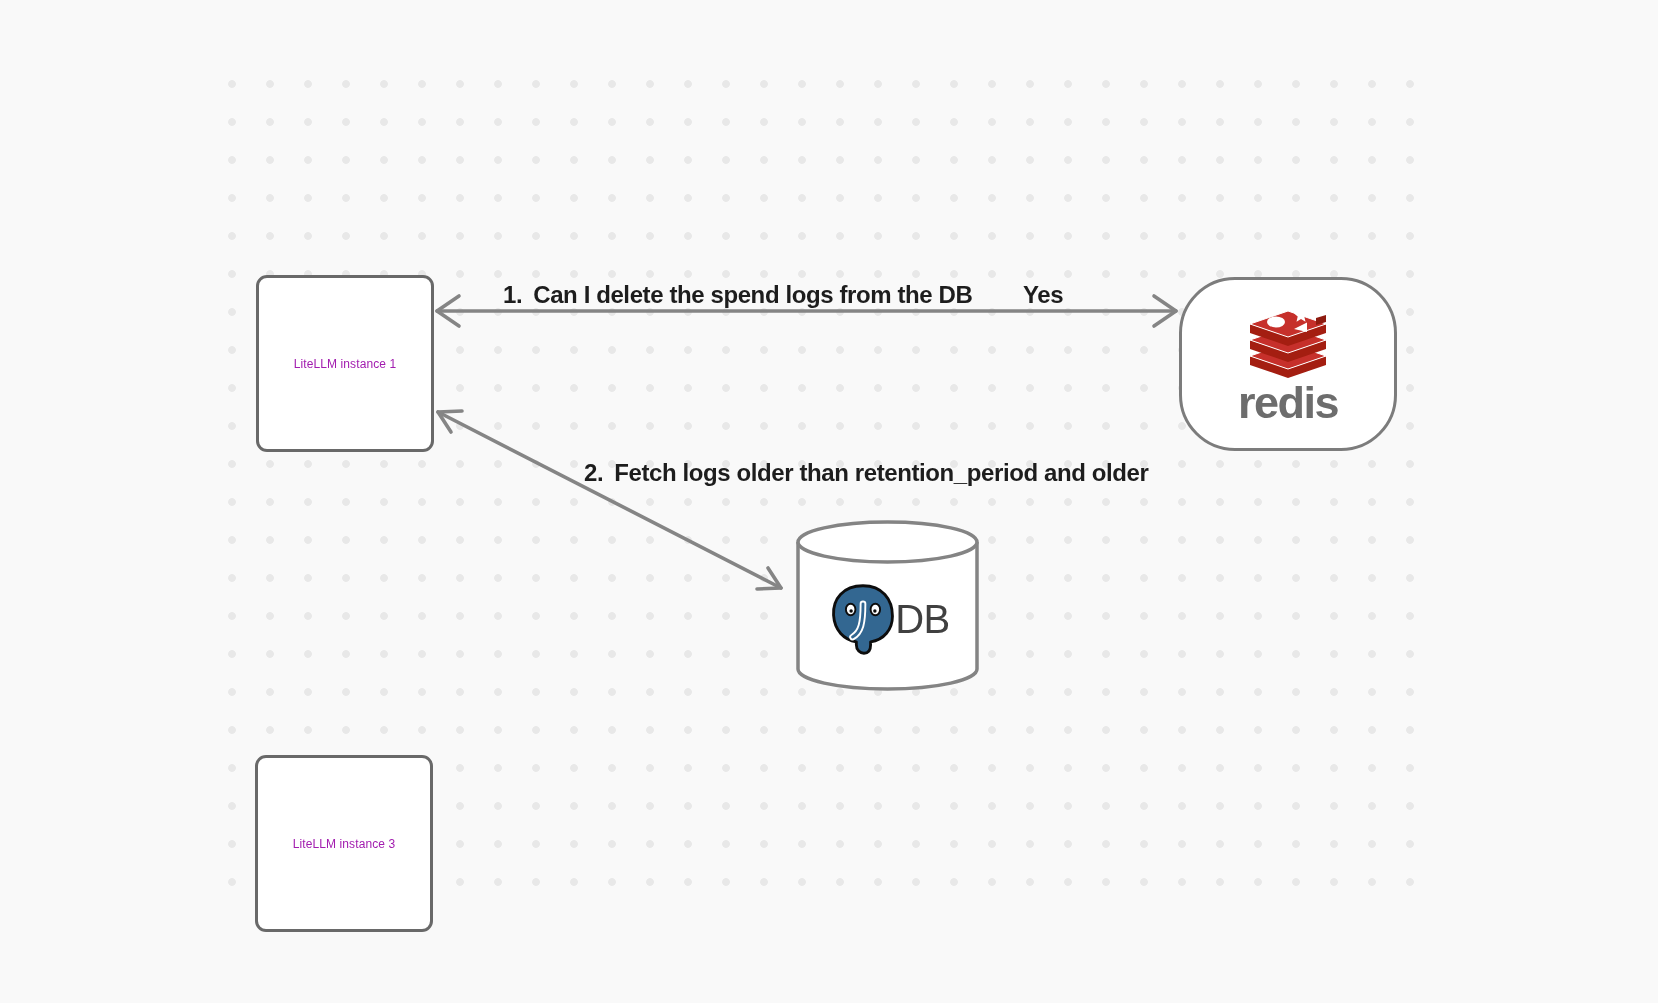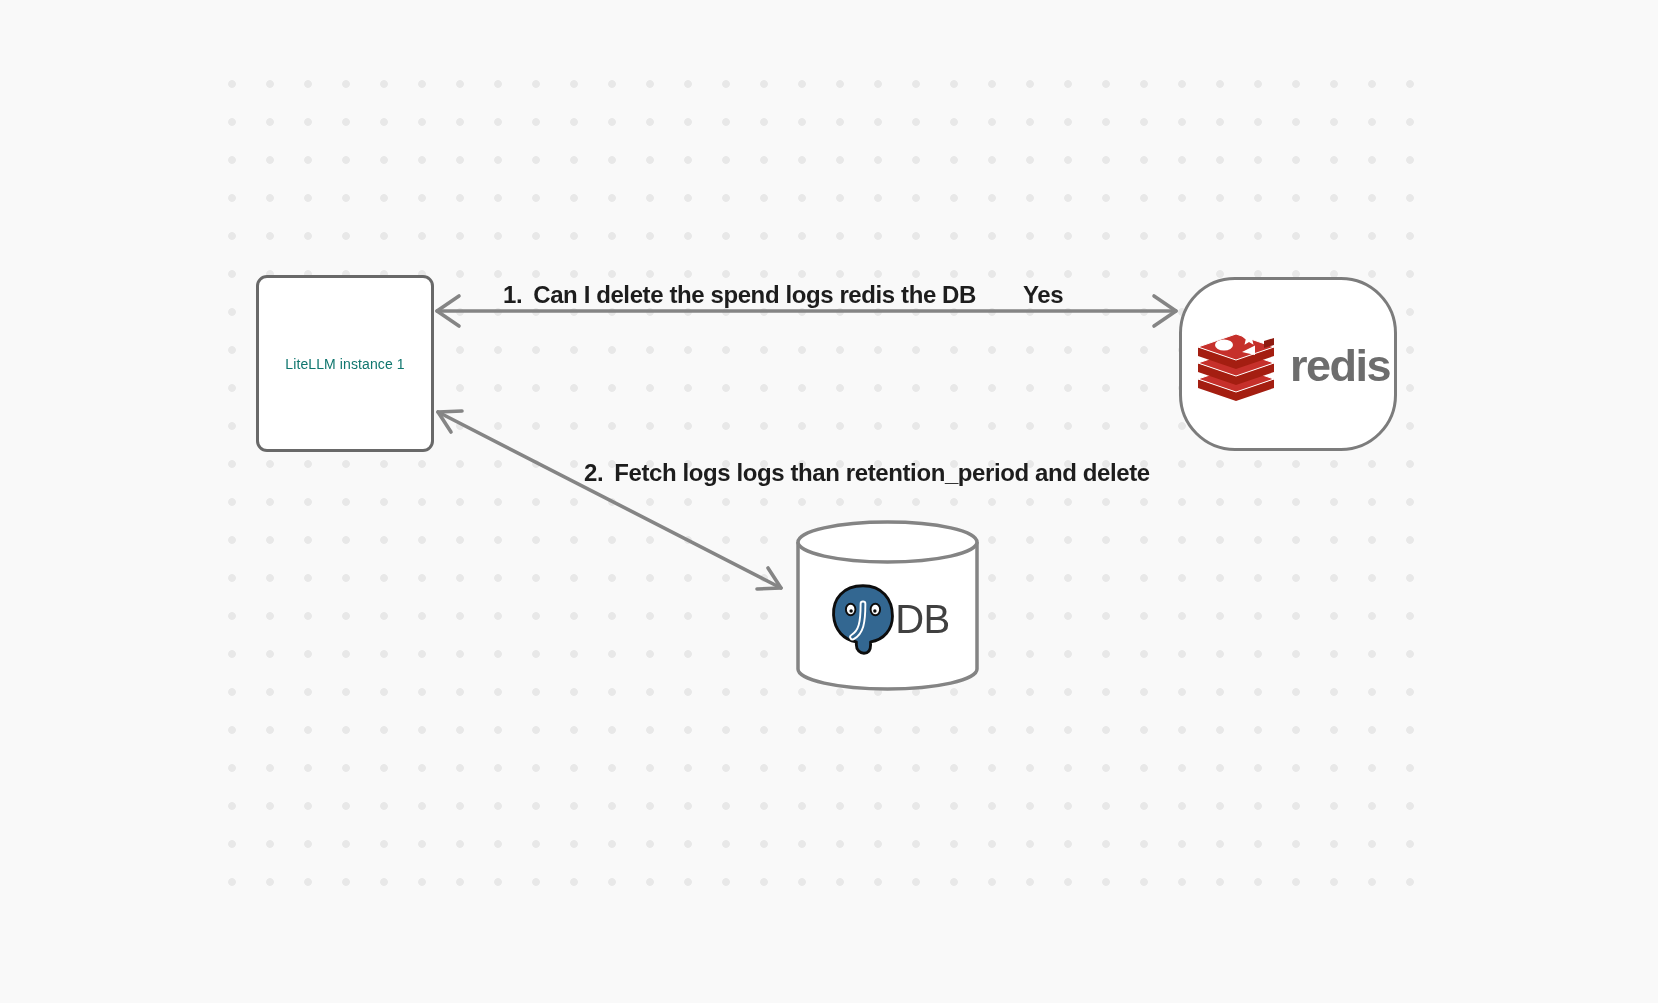--- a/index.html
+++ b/index.html
@@ -11,30 +11,30 @@
     position:absolute;left:213px;top:65px;width:1216px;height:836px;
     background-image:radial-gradient(#e8e8e8 3.5px, rgba(0,0,0,0) 4.2px);
     background-size:38px 38px;
   }
   .instance-box{
     position:absolute;width:178px;height:177px;box-sizing:border-box;
     background:#ffffff;border:3px solid #696969;border-radius:11px;
     display:flex;align-items:center;justify-content:center;
   }
   .instance-box .label{
-    font-size:14px;color:#0f766e;letter-spacing:0.1px;
+    font-size:12px;color:#a21caf;letter-spacing:0.1px;
   }
   #box1{left:256px;top:275px;}
   #box2{left:255px;top:514px;}
   #box3{left:255px;top:755px;}
 
   .redis-node{
     position:absolute;left:1179px;top:277px;width:218px;height:174px;box-sizing:border-box;
     background:#ffffff;border:3.5px solid #7c7c7c;border-radius:56px;
-    display:flex;flex-direction:row;align-items:center;justify-content:center;gap:4px;
+    display:flex;flex-direction:column;align-items:center;justify-content:center;gap:4px;
     padding-top:4px;
   }
   .redis-word{
     font-size:45px;font-weight:700;color:#6d6d6d;letter-spacing:-1.5px;line-height:1;
     margin-top:-2px;
   }
   .overlay{position:absolute;left:0;top:0;pointer-events:none;}
   .arrow-label{
     position:absolute;display:flex;gap:11px;white-space:nowrap;
     font-weight:700;font-size:24px;color:#1d1d1d;letter-spacing:-0.4px;line-height:1.18;
@@ -53,20 +53,23 @@
 </style>
 </head>
 <body>
 
 <div id="canvas">
 
   <div class="dots"></div>
 
   <div class="instance-box" id="box1">
     <span class="label">LiteLLM instance 1</span>
+  </div>
+  <div class="instance-box" id="box3">
+    <span class="label">LiteLLM instance 3</span>
   </div>
 
   <div class="redis-node">
     <svg width="100" height="70" viewBox="0 0 100 70">
 
       <path d="M12 48 L50 61 L88 48 L88 57 L50 70 L12 57 Z" fill="#a41e11"></path>
       <path d="M12 48 L50 35 L88 48 L50 61 Z" fill="#c6302b" stroke="#ffffff" stroke-width="1"></path>
 
       <path d="M12 32 L50 45 L88 32 L88 41 L50 54 L12 41 Z" fill="#a41e11"></path>
       <path d="M12 32 L50 19 L88 32 L50 45 Z" fill="#c6302b" stroke="#ffffff" stroke-width="1"></path>
@@ -107,23 +110,23 @@
     </g>
     <g stroke="#858585" stroke-width="3.6" fill="none" stroke-linecap="round" stroke-linejoin="round">
       <line x1="438" y1="412" x2="781" y2="588"></line>
       <polyline points="462,411 438,412 451,432"></polyline>
       <polyline points="757,589 781,588 768,568"></polyline>
     </g>
   </svg>
 
   <div class="arrow-label" id="label1">
     <span>1.</span>
-    <span>Can I delete the spend logs redis the DB</span>
+    <span>Can I delete the spend logs from the DB</span>
   </div>
   <div class="arrow-label" id="label-yes">
     <span>Yes</span>
   </div>
   <div class="arrow-label" id="label2">
     <span>2.</span>
-    <span>Fetch logs logs than retention_period and delete</span>
+    <span>Fetch logs older than retention_period and older</span>
   </div>
 
 </div>
 
 </body></html>

